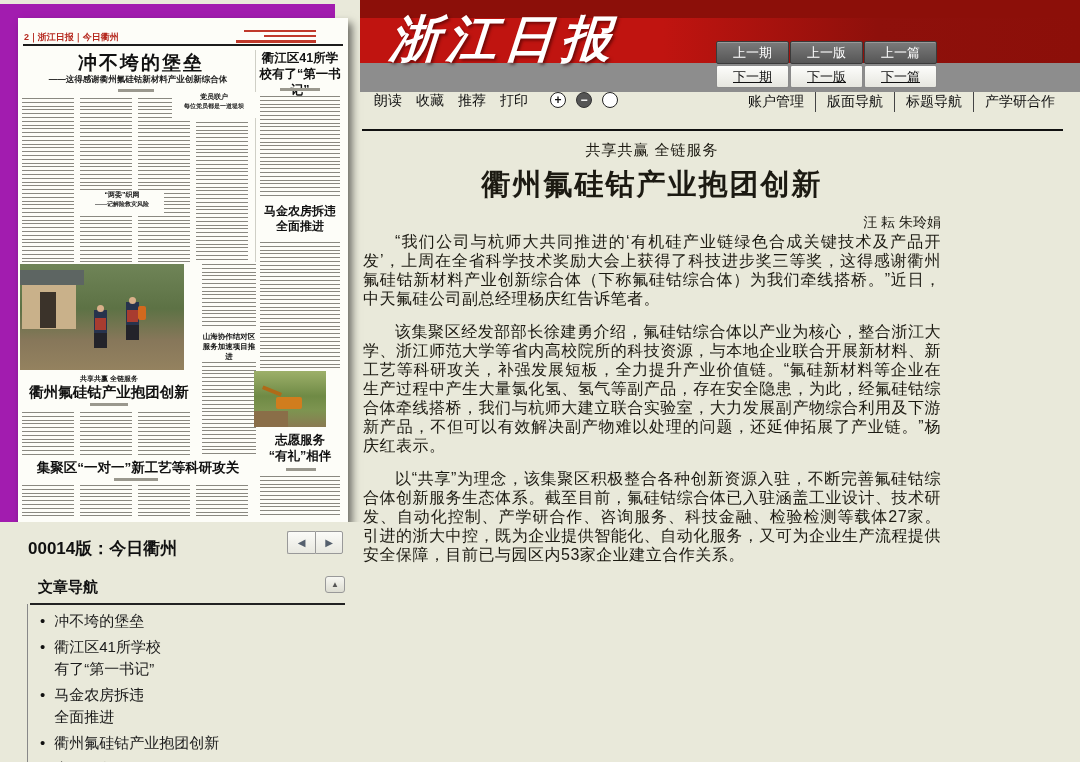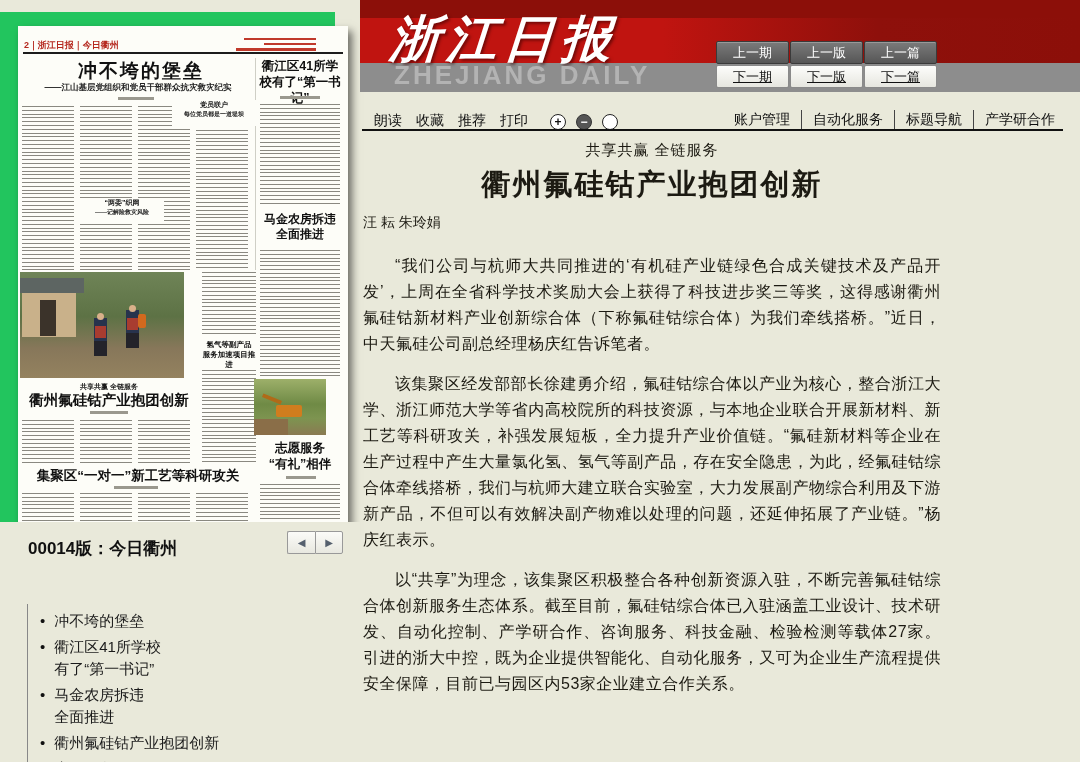--- a/index.html
+++ b/index.html
@@ -2,21 +2,21 @@
 <html><head>
 <meta charset="utf-8">
 <style>
   *{margin:0;padding:0;box-sizing:border-box;}
   html,body{width:1080px;height:766px;overflow:hidden;}
   body{font-family:"Liberation Sans",sans-serif;background:#e9e9da;}
   .stage{position:relative;width:1080px;height:766px;background:#e9e9da;overflow:hidden;}
   .abs{position:absolute;}
 
   
-  .left-panel{left:0;top:12px;width:335px;height:522px;background:#22c55e;}
+  .left-panel{left:0;top:4px;width:335px;height:522px;background:#a21caf;}
   .thumb{position:absolute;left:18px;top:14px;width:330px;height:505px;background:#fdfdf8;
          box-shadow:4px 5px 8px rgba(0,0,0,.55);cursor:pointer;}
   .t-header{position:absolute;left:6px;top:13px;color:#b5281e;font-weight:bold;font-size:9px;white-space:nowrap;}
   .t-rule{position:absolute;left:5px;top:26px;width:320px;height:2px;background:#1c1c1c;}
   .t-date-bar{position:absolute;background:#c0392b;height:2px;}
   .t-main-h{position:absolute;left:28px;top:32px;width:190px;text-align:center;font-size:19px;font-weight:bold;letter-spacing:2px;color:#111;}
   .t-main-sub{position:absolute;left:4px;top:56px;width:232px;text-align:center;font-size:8.5px;font-weight:bold;color:#222;}
   .t-right-h{position:absolute;left:240px;top:32px;width:84px;text-align:center;font-size:12.5px;font-weight:bold;line-height:16px;color:#111;}
   .t-vdiv{position:absolute;left:237px;top:32px;width:1px;height:212px;background:#cfcfc6;}
   .gk{background-image:repeating-linear-gradient(to bottom,#5d5b52 0,#5d5b52 1px,transparent 1px,transparent 3.8px);opacity:.72;}
@@ -54,37 +54,37 @@
   .band-gray{position:absolute;left:0;top:63px;width:720px;height:29px;background:#8d8d8d;}
   .brand-cn{position:absolute;left:30px;top:6px;font-family:"DejaVu Serif",serif;font-style:italic;font-weight:bold;
             font-size:50px;letter-spacing:7px;color:#fff;text-shadow:2px 2px 3px rgba(50,0,0,.55);transform:skewX(-4deg);}
   .brand-en{position:absolute;left:34px;top:60px;font-size:26px;font-weight:bold;letter-spacing:3px;color:#b3b3b3;}
   .btn-grid{position:absolute;left:356px;top:41px;display:grid;grid-template-columns:repeat(3,73px);grid-auto-rows:23px;gap:1px;}
   .mbtn{font-size:13px;text-align:center;line-height:21px;border-radius:2px;cursor:pointer;}
   .mbtn.dark{background:linear-gradient(180deg,#7b7b7b,#565656);border:1px solid #3a3a3a;color:#fff;box-shadow:inset 0 1px 0 #999;}
   .mbtn.light{background:linear-gradient(180deg,#fdfdfb,#e6e6df);border:1px solid #8a8a8a;color:#111;text-decoration:underline;}
 
   
-  .toolbar{left:360px;top:92px;width:720px;height:38px;display:flex;align-items:flex-end;font-size:14px;color:#111;}
+  .toolbar{left:360px;top:92px;width:720px;height:38px;display:flex;align-items:flex-start;font-size:14px;color:#111;}
   .tb-act{margin-left:14px;cursor:pointer;}
   .tb-icons{display:flex;align-items:center;gap:10px;margin-left:22px;}
   .cicon{width:16px;height:16px;border:1.5px solid #222;border-radius:50%;display:inline-flex;align-items:center;
          justify-content:center;font-size:12px;font-weight:bold;line-height:1;cursor:pointer;background:#fff;color:#111;}
   .cicon.fill{background:#555;color:#fff;border-color:#333;}
   .tb-links{position:absolute;right:14px;display:flex;align-items:center;}
   .tb-link{padding:1px 11px;cursor:pointer;}
   .tb-link + .tb-link{border-left:1px solid #444;}
   .rule{left:362px;top:129px;width:701px;height:2px;background:#111;}
 
   
   .article{left:363px;top:132px;width:578px;color:#1c1a12;}
   .kicker{text-align:center;font-size:15px;letter-spacing:1px;margin-top:9px;}
   .a-title{text-align:center;font-size:29px;font-weight:bold;letter-spacing:2px;margin-top:5px;}
-  .authors{text-align:left;font-size:14px;margin-top:9px;margin-bottom:21px;}
-  .article p{font-size:16px;line-height:26px;letter-spacing:.5px;text-align:justify;text-indent:2em;margin-bottom:14px;}
+  .authors{text-align:right;font-size:14px;margin-top:9px;}
+  .article p{font-size:16px;line-height:19px;letter-spacing:.5px;text-align:justify;text-indent:2em;margin-bottom:14px;}
 
   
   .lb{left:0;top:522px;width:360px;height:244px;background:#e9e9da;padding-left:8px;}
   .page-label{position:absolute;left:28px;top:15px;font-size:17px;font-weight:bold;color:#111;}
   .pager{position:absolute;left:287px;top:9px;display:flex;}
   .pbtn{width:28px;height:23px;border:1px solid #999;background:linear-gradient(180deg,#fbfbf8,#e8e8e0);
         display:flex;align-items:center;justify-content:center;font-size:10px;color:#55606e;cursor:pointer;}
   .pbtn:first-child{border-right:none;border-radius:2px 0 0 2px;}
   .pbtn:last-child{border-radius:0 2px 2px 0;}
   .an-head{position:absolute;left:30px;top:56px;width:315px;border-bottom:2px solid #222;padding-bottom:6px;}
@@ -107,21 +107,21 @@
 
   <div class="abs left-panel">
     <div class="thumb">
       <div class="t-header"><span>2</span>｜<span>浙江日报</span>｜<span>今日衢州</span></div>
       <div class="t-date-bar" style="left:226px;top:12px;width:72px;"></div>
       <div class="t-date-bar" style="left:246px;top:17px;width:52px;"></div>
       <div class="t-date-bar" style="left:218px;top:22px;width:80px;height:3px;"></div>
       <div class="t-rule"></div>
 
       <div class="t-main-h">冲不垮的堡垒</div>
-      <div class="t-main-sub">——江山基层党组织和党员干部群众抗灾救灾纪实</div>
+      <div class="t-main-sub">——这得感谢衢州氟硅钴新材料产业创新综合体</div>
       <div class="t-byline" style="left:100px;top:71px;width:36px;"></div>
       <div class="t-vdiv"></div>
       <div class="t-right-h">
         <span>衢江区41所学校</span><span>有了“第一书记”</span>
       </div>
       <div class="t-byline" style="left:262px;top:70px;width:40px;"></div>
 
       <div class="abs gk" style="left:4px;top:80px;width:52px;height:164px;"></div>
       <div class="abs gk" style="left:62px;top:80px;width:52px;height:164px;"></div>
       <div class="abs gk" style="left:120px;top:80px;width:52px;height:164px;"></div>
@@ -147,21 +147,21 @@
         </div>
         <div class="fig" style="left:106px;top:38px;">
           <span class="head"></span>
             <span class="vest"></span>
           <span class="tank" style="left:12px;top:4px;"></span>
         </div>
       </div>
 
       <div class="abs gk" style="left:184px;top:246px;width:54px;height:64px;"></div>
       <div class="t-shanhai">
-        <span>氢气等副产品</span><br><span>服务加速项目推进</span>
+        <span>山海协作结对区</span><br><span>服务加速项目推进</span>
       </div>
       <div class="abs gk" style="left:184px;top:344px;width:54px;height:94px;"></div>
 
       <div class="t-mid-kicker">共享共赢 全链服务</div>
       <div class="t-mid-h">衢州氟硅钴产业抱团创新</div>
       <div class="t-byline" style="left:72px;top:385px;width:38px;"></div>
       <div class="abs gk" style="left:4px;top:394px;width:52px;height:44px;"></div>
       <div class="abs gk" style="left:62px;top:394px;width:52px;height:44px;"></div>
       <div class="abs gk" style="left:120px;top:394px;width:52px;height:44px;"></div>
 
@@ -186,21 +186,20 @@
       </div>
       <div class="t-byline" style="left:268px;top:450px;width:30px;"></div>
       <div class="abs gk" style="left:242px;top:458px;width:80px;height:42px;"></div>
     </div>
   </div>
 
   <div class="abs mast">
     <div class="band-bright"></div>
     <div class="band-gray"></div>
     <div class="brand-cn">浙江日报</div>
-    <div class="brand-en">ZHEJIANG DAILY</div>
     <div class="btn-grid">
       <div class="mbtn dark">上一期</div>
       <div class="mbtn dark">上一版</div>
       <div class="mbtn dark">上一篇</div>
       <div class="mbtn light">下一期</div>
       <div class="mbtn light">下一版</div>
       <div class="mbtn light">下一篇</div>
     </div>
   </div>
 
@@ -209,21 +208,21 @@
     <span class="tb-act">收藏</span>
     <span class="tb-act">推荐</span>
     <span class="tb-act">打印</span>
     <span class="tb-icons">
       <span class="cicon">+</span>
       <span class="cicon fill">−</span>
       <span class="cicon"></span>
     </span>
     <span class="tb-links">
       <span class="tb-link">账户管理</span>
-      <span class="tb-link">自动化服务</span>
+      <span class="tb-link">版面导航</span>
       <span class="tb-link">标题导航</span>
       <span class="tb-link">产学研合作</span>
     </span>
   </div>
   <div class="abs rule"></div>
 
   <div class="abs article">
     <div class="kicker">共享共赢 全链服务</div>
     <div class="a-title">衢州氟硅钴产业抱团创新</div>
     <div class="authors">汪 耘 朱玲娟</div>
@@ -231,20 +230,24 @@
     <p>该集聚区经发部部长徐建勇介绍，氟硅钴综合体以产业为核心，整合浙江大学、浙江师范大学等省内高校院所的科技资源，与本地企业联合开展新材料、新工艺等科研攻关，补强发展短板，全力提升产业价值链。“氟硅新材料等企业在生产过程中产生大量氯化氢、氢气等副产品，存在安全隐患，为此，经氟硅钴综合体牵线搭桥，我们与杭师大建立联合实验室，大力发展副产物综合利用及下游新产品，不但可以有效解决副产物难以处理的问题，还延伸拓展了产业链。”杨庆红表示。</p>
     <p>以“共享”为理念，该集聚区积极整合各种创新资源入驻，不断完善氟硅钴综合体创新服务生态体系。截至目前，氟硅钴综合体已入驻涵盖工业设计、技术研发、自动化控制、产学研合作、咨询服务、科技金融、检验检测等载体27家。引进的浙大中控，既为企业提供智能化、自动化服务，又可为企业生产流程提供安全保障，目前已与园区内53家企业建立合作关系。</p>
   </div>
 
   <div class="abs lb">
     <div class="page-label">00014版：今日衢州</div>
     <div class="pager">
       <div class="pbtn">◀</div>
       <div class="pbtn">▶</div>
     </div>
+    <div class="an-head">
+      <span class="an-title">文章导航</span>
+      <span class="an-collapse">▲</span>
+    </div>
     <ul class="an-list">
       <li>
         <span class="blt">•</span>
         <span class="nav-text">
             <span>冲不垮的堡垒</span>
           </span>
       </li>
       <li>
         <span class="blt">•</span>
         <span class="nav-text">

